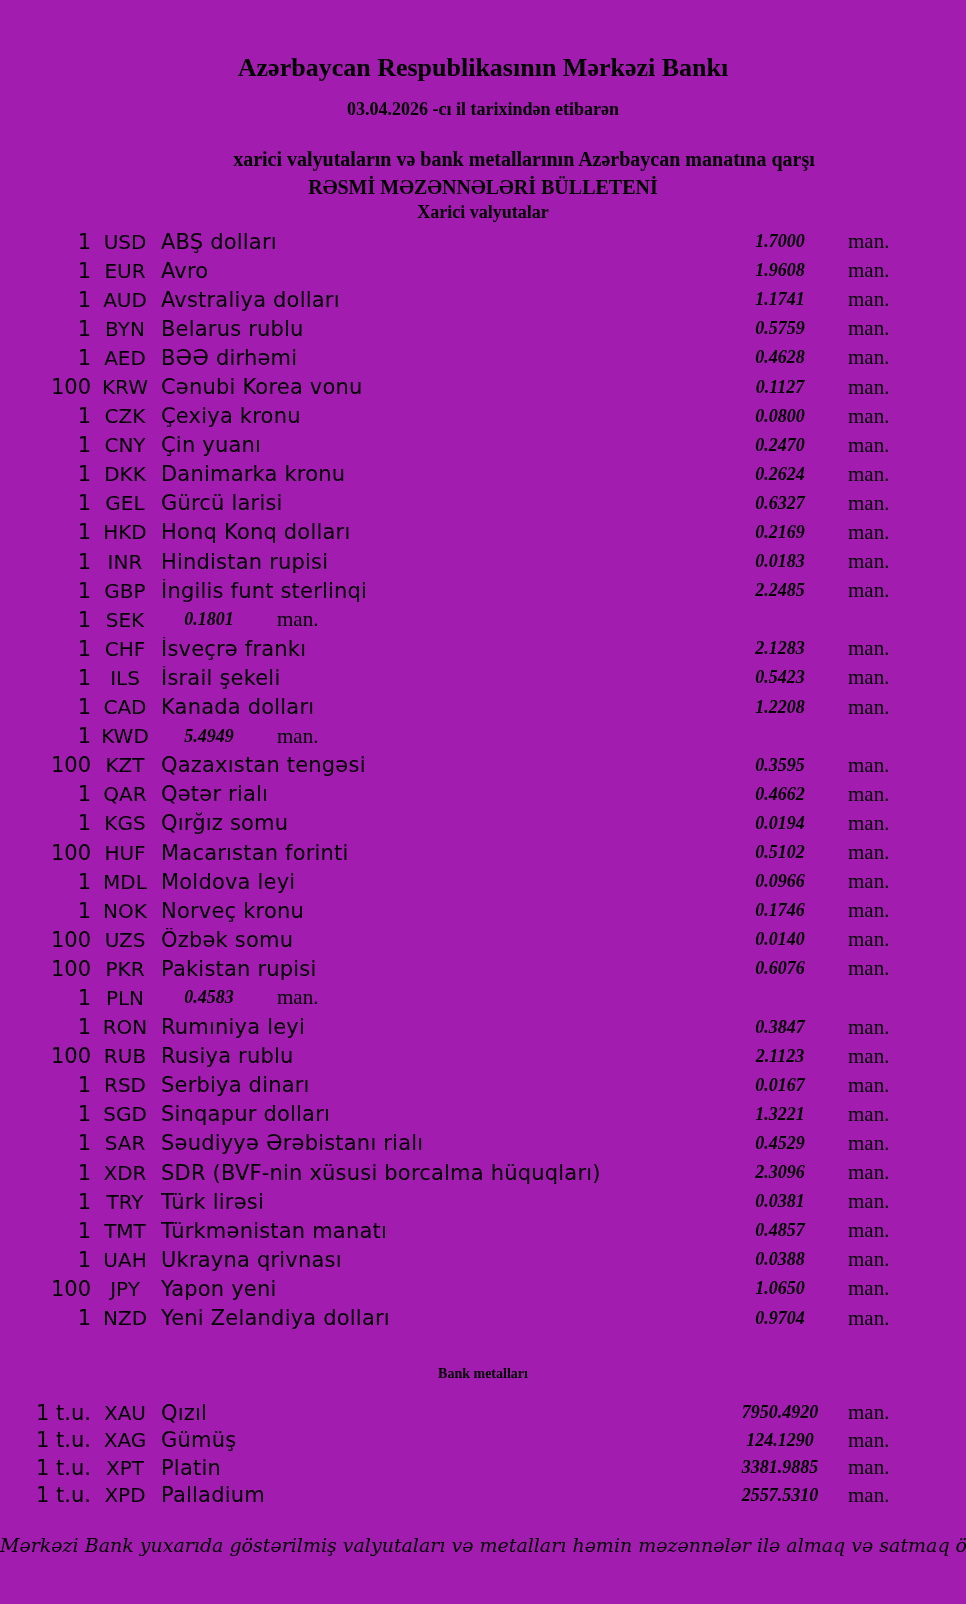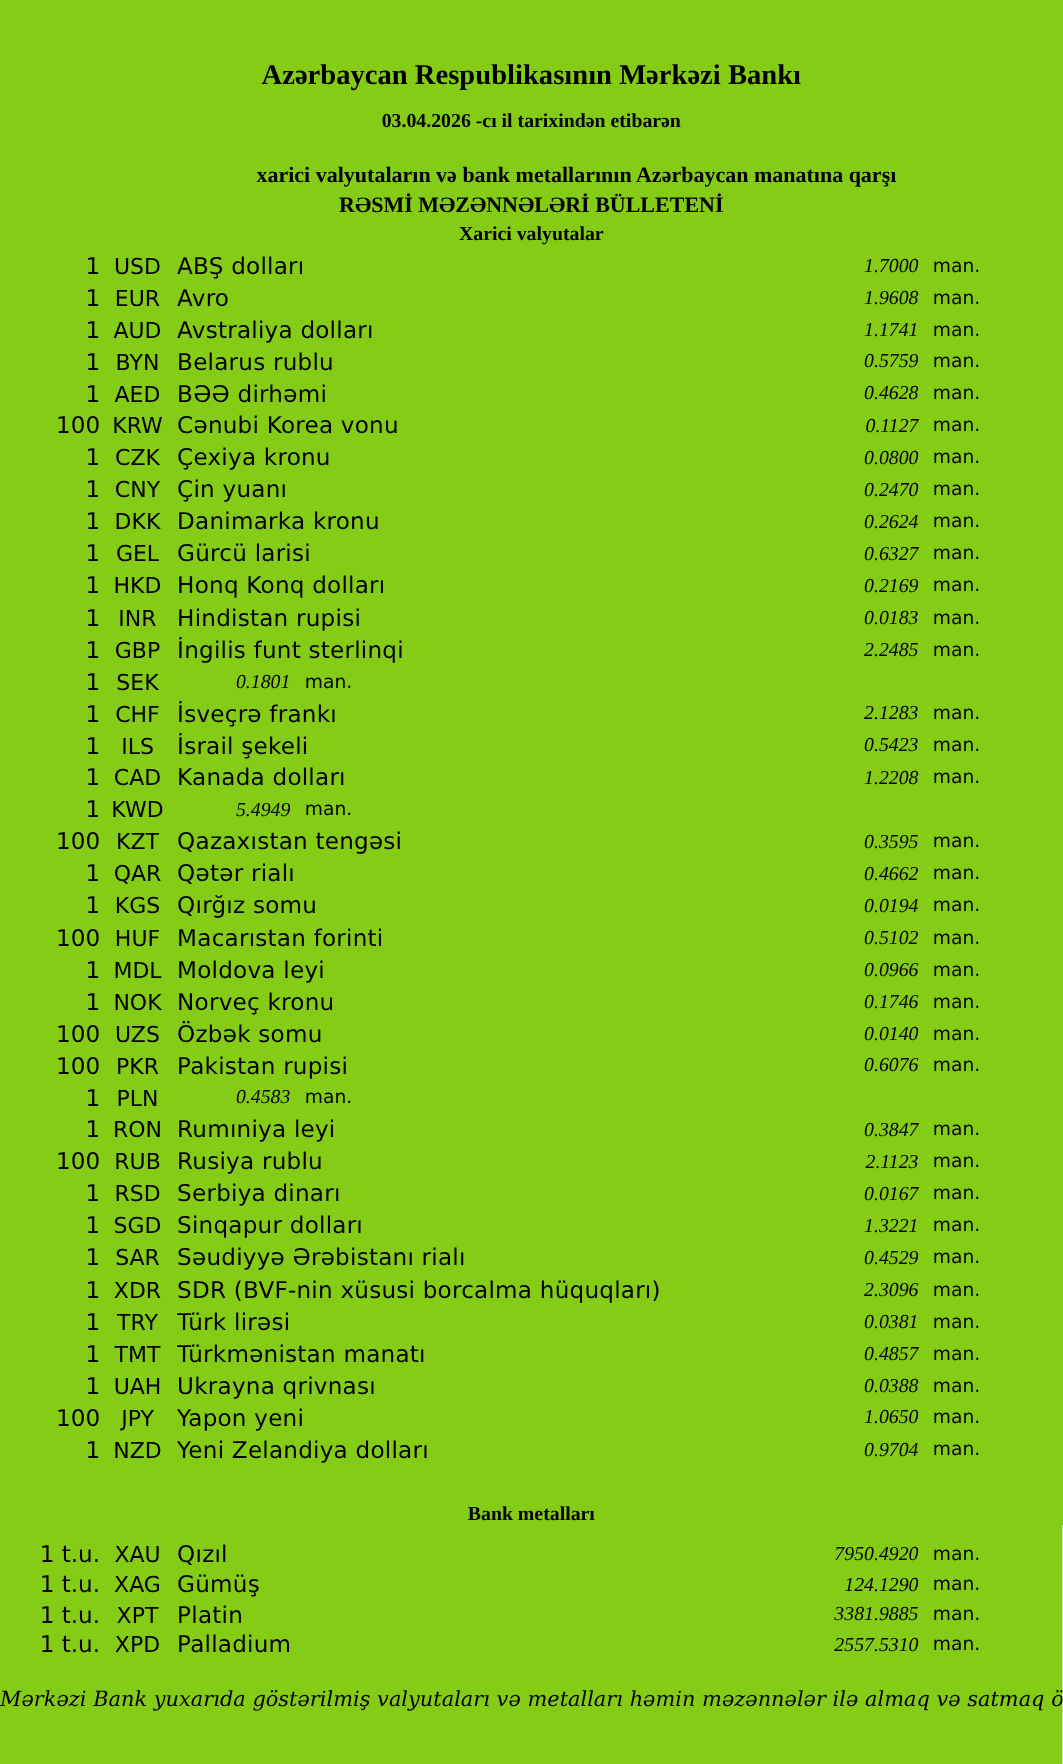--- a/index.html
+++ b/index.html
@@ -5,39 +5,39 @@
   html, body {
     margin: 0;
     padding: 0;
     background: #ffffff;
     color: #000000;
   }
   .page {
     position: relative;
     width: 966px;
     height: 1604px;
-    background: #84cc16;
+    background: #a21caf;
     overflow: hidden;
     font-family: "DejaVu Sans", sans-serif;
   }
   .centered {
     position: absolute;
     left: 0;
     width: 966px;
     text-align: center;
     font-family: "Liberation Serif", serif;
     font-weight: bold;
     white-space: nowrap;
   }
   .bank-title    { top: 53px;  font-size: 26px; }
   .date-line     { top: 99px;  font-size: 18px; }
   .subject-line  { top: 148px; font-size: 20px; padding-left: 41px; }
   .bulletin-line { top: 176px; font-size: 20px; }
   .currencies-heading { top: 202px;  font-size: 18px; }
-  .metals-heading     { top: 1366px; font-size: 18px; text-align: center; }
+  .metals-heading     { top: 1366px; font-size: 14px; text-align: center; }
 
   .rates-table {
     position: absolute;
     left: 0;
     width: 910px;
   }
   .currencies-table { top: 227px; }
   .metals-table     { top: 1399px; }
 
   .row {
@@ -65,34 +65,35 @@
   .cell-name {
     flex: 1 1 auto;
     margin-left: 7px;
     font-size: 21px;
     letter-spacing: 0.2px;
     white-space: nowrap;
     overflow: hidden;
   }
   .cell-rate {
     width: 110px;
-    text-align: right;
+    text-align: center;
     flex: 0 0 auto;
     font-family: "Liberation Serif", serif;
     font-style: italic;
-    font-weight: normal;
+    font-weight: bold;
     font-size: 18px;
     white-space: nowrap;
   }
   .cell-unit {
     width: 62px;
     margin-left: 13px;
     flex: 0 0 auto;
-    font-size: 17px;
-    white-space: nowrap;
+    font-size: 21px;
+    white-space: nowrap;
+    font-family: Liberation Serif, serif;
   }
 
   .footer-disclaimer {
     position: absolute;
     top: 1534px;
     left: 0;
     width: 966px;
     text-align: center;
     font-family: "DejaVu Serif", serif;
     font-style: italic;

